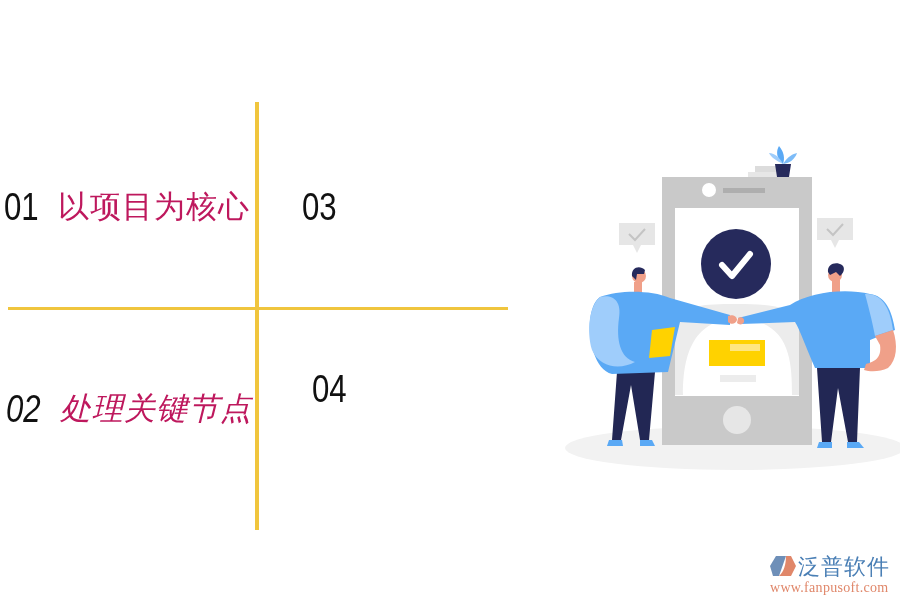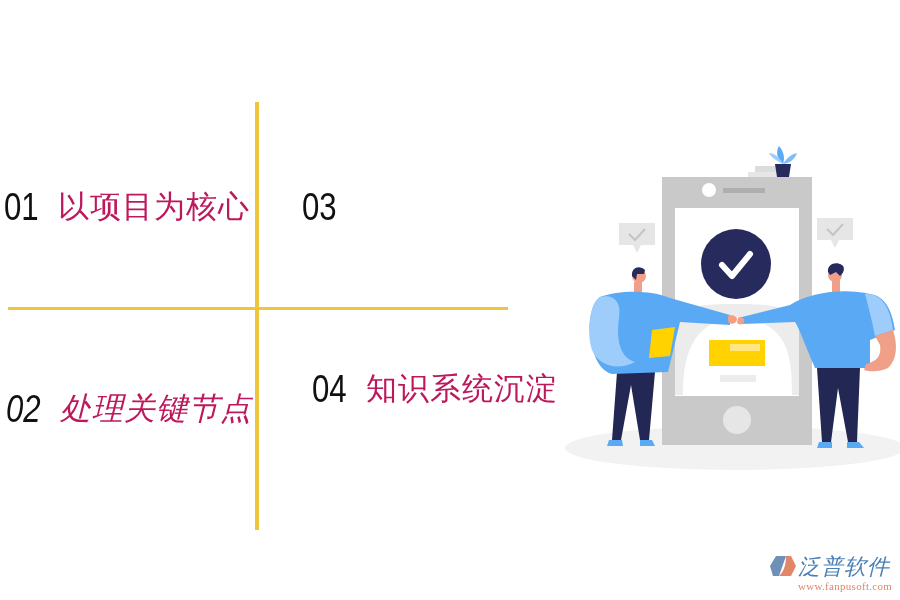--- a/index.html
+++ b/index.html
@@ -17,22 +17,22 @@
   #item1 { left: 4px; top: 186px; }
   #item1 .num { width: 54px; }
   #item3 { left: 302px; top: 186px; }
   #item3 .num { width: 52px; }
   #item2 { left: 6px; top: 388px; font-style: italic; }
   #item2 .num { width: 54px; }
   #item4 { left: 312px; top: 368px; }
   #item4 .num { width: 54px; }
   .illus { position: absolute; left: 560px; top: 140px; width: 340px; height: 340px; }
   .logo { position: absolute; left: 768px; top: 552px; width: 130px; height: 45px; }
-  .logo-text { position: absolute; left: 30px; top: 0px; font-size: 22px; color: #4a7fb5; letter-spacing: 1px; font-weight: 500; font-style: italic; }
-  .logo-url { position: absolute; left: 2px; top: 28px; font-family: "Liberation Serif", serif; font-size: 11px; color: #e0876a; letter-spacing: 0.3px; margin-left: 28px; }
+  .logo-text { position: absolute; left: 30px; top: 0px; font-size: 22px; color: #4a7fb5; letter-spacing: 1px; font-weight: 500; }
+  .logo-url { position: absolute; left: 2px; top: 28px; font-family: "Liberation Serif", serif; font-size: 14px; color: #e0876a; letter-spacing: 0.3px; }
   .logo-icon { position: absolute; left: 2px; top: 2px; width: 26px; height: 24px; }
 </style>
 </head>
 <body>
 
 <div class="vline"></div>
 <div class="hline"></div>
 
 <div class="item" id="item1">
   <span class="num">01</span>
@@ -40,21 +40,20 @@
 </div>
 <div class="item" id="item3">
   <span class="num">03</span>
 </div>
 <div class="item" id="item2">
   <span class="num">02</span>
   <span class="label">处理关键节点</span>
 </div>
 <div class="item" id="item4">
   <span class="num">04</span>
-  <span class="label">知识系统沉淀</span>
 </div>
 
 <svg class="illus" viewBox="560 140 340 340" xmlns="http://www.w3.org/2000/svg">
 
   <ellipse cx="735" cy="448" rx="170" ry="22" fill="#f2f2f2"></ellipse>
 
   <g>
     <rect x="748" y="172" width="30" height="6" fill="#e6e6e6"></rect>
     <rect x="755" y="166" width="22" height="6" fill="#dcdcdc"></rect>
     <path d="M775 164 L791 164 L789 177 L777 177 Z" fill="#262a5c"></path>

